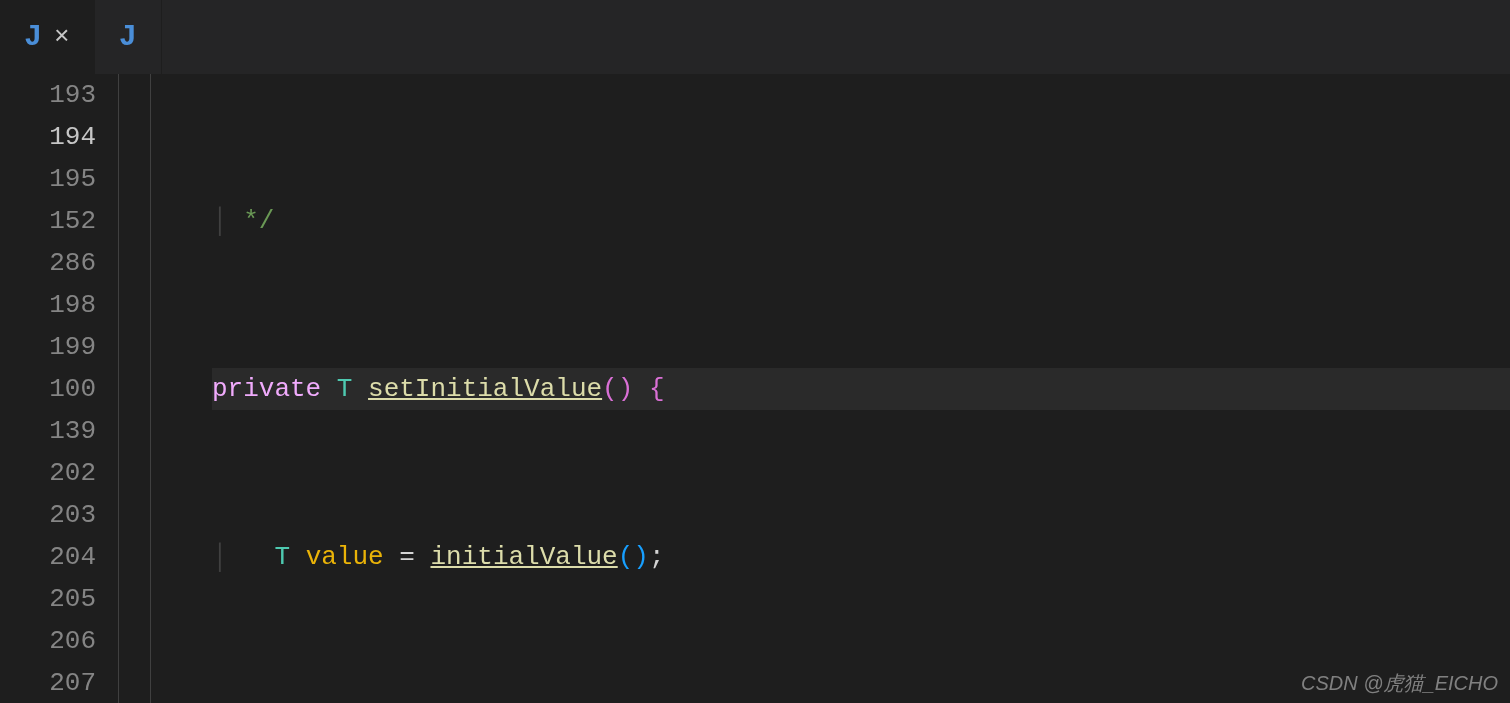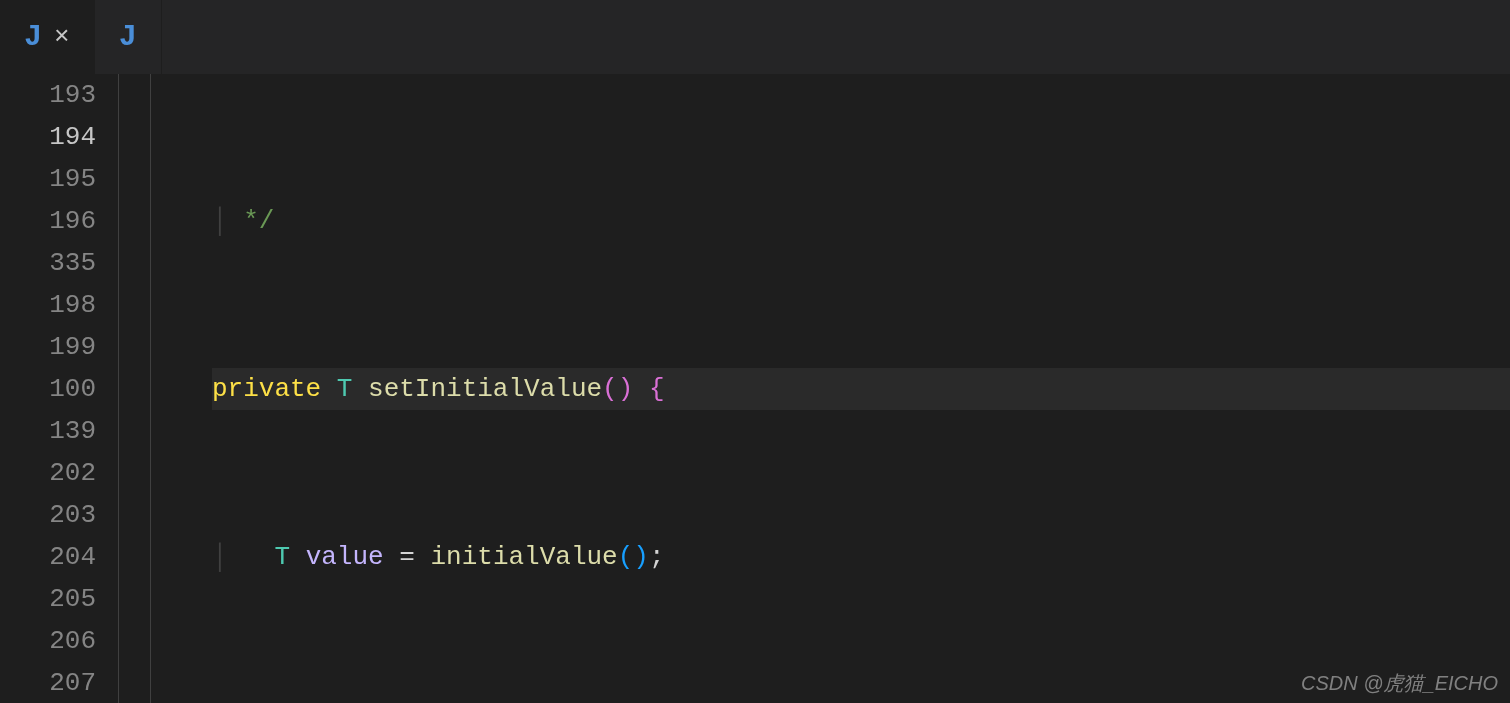--- a/index.html
+++ b/index.html
@@ -76,24 +76,24 @@
   .code {
     flex: 1;
     background: #1e1e1e;
     white-space: pre;
   }
   .line { height: 42px; display:flex; align-items:center; }
   .line.current { background: #2a2a2a; }
   .guide { color: #404040; }
   
   .c-comment { color: #6a9955; }
-  .c-keyword { color: #fde047; }
+  .c-keyword { color: #f0abfc; }
   .c-type    { color: #4ec9b0; }
-  .c-method  { color: #dcdcaa; }
-  .c-var     { color: #c4b5fd; }
+  .c-method  { color: #dcdcaa; text-decoration: underline; }
+  .c-var     { color: #eab308; }
   .c-brace2  { color: #da70d6; }
   .c-brace3  { color: #179fff; }
   .c-punct   { color: #d4d4d4; }
   .c-default { color: #d4d4d4; }
   .watermark {
     position: absolute;
     right: 12px;
     bottom: 6px;
     color: rgba(210,210,210,0.55);
     font-size: 20px;
@@ -112,22 +112,22 @@
   <div class="tab inactive">
     <span class="java-icon">J</span>
   </div>
 </div>
 
 <div class="editor">
   <div class="gutter">
     <div class="ln">193</div>
     <div class="ln current">194</div>
     <div class="ln">195</div>
-    <div class="ln">196</div>
-    <div class="ln">335</div>
+    <div class="ln">152</div>
+    <div class="ln">286</div>
     <div class="ln">198</div>
     <div class="ln">199</div>
     <div class="ln">100</div>
     <div class="ln">139</div>
     <div class="ln">202</div>
     <div class="ln">203</div>
     <div class="ln">204</div>
     <div class="ln">205</div>
     <div class="ln">206</div>
     <div class="ln">207</div>

